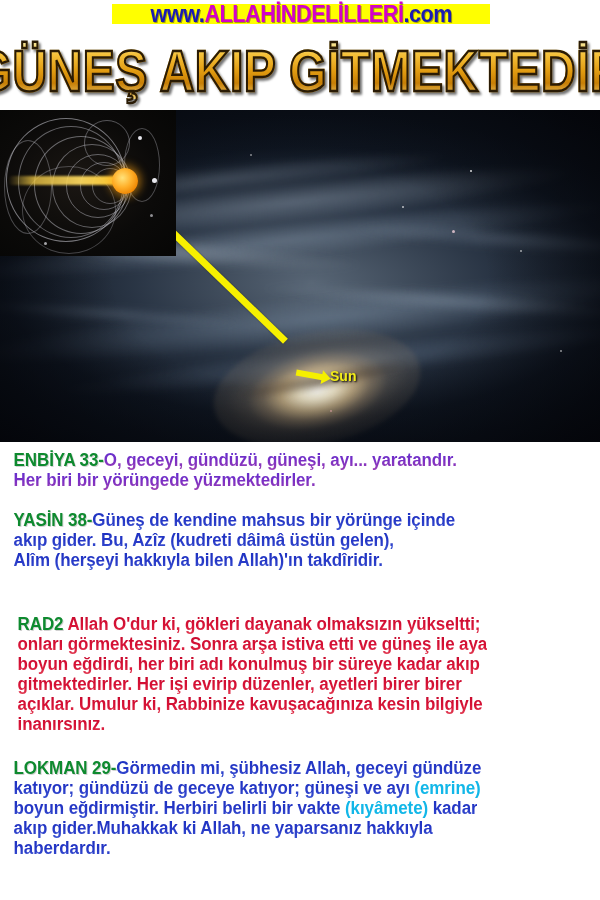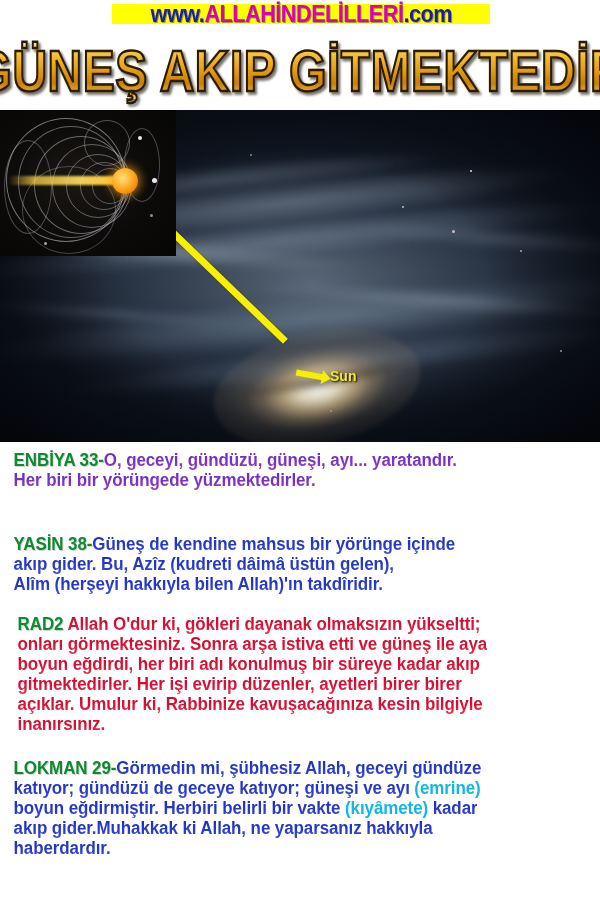--- a/index.html
+++ b/index.html
@@ -141,21 +141,21 @@
   .blue-g{
     background:linear-gradient(180deg,#1a2fc0 0%,#2638c6 55%,#3a52d2 100%);
     -webkit-background-clip:text;background-clip:text;color:transparent;
   }
   .red-g{
     background:linear-gradient(180deg,#c4082c 0%,#d81236 60%,#e03a52 100%);
     -webkit-background-clip:text;background-clip:text;color:transparent;
   }
   .cyan{color:#12b7e8;}
   .blk-enbiya{position:absolute;left:0;top:8px;}
-  .blk-yasin{position:absolute;left:0;top:68px;margin-top:24px;}
+  .blk-yasin{position:absolute;left:0;top:68px;}
   .blk-rad{position:absolute;left:4px;top:172px;}
   .blk-lokman{position:absolute;left:0;top:316px;}
 
   
   .bot-banner{
     position:absolute;left:172px;top:864px;width:266px;height:30px;
     background:#ffff00;display:flex;align-items:center;justify-content:center;
   }
   .bot-text{
     font-weight:bold;font-size:22px;white-space:nowrap;transform:scaleX(0.95);

